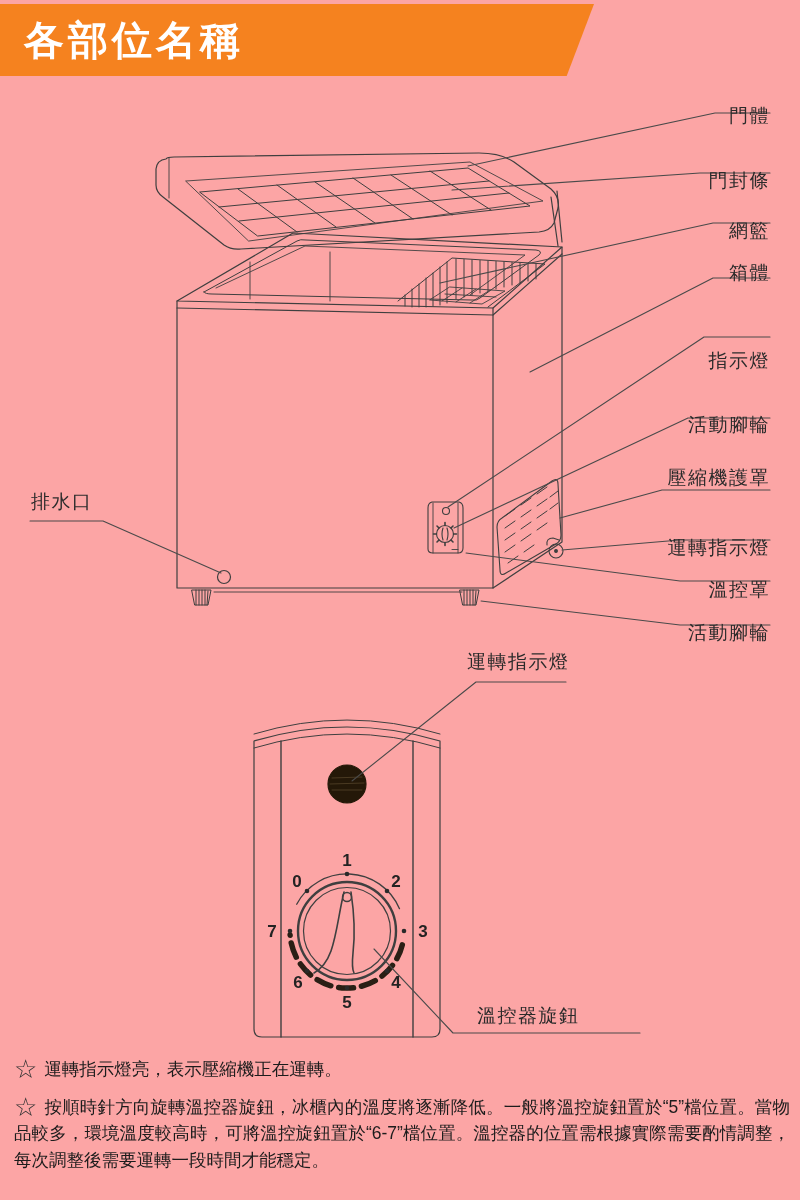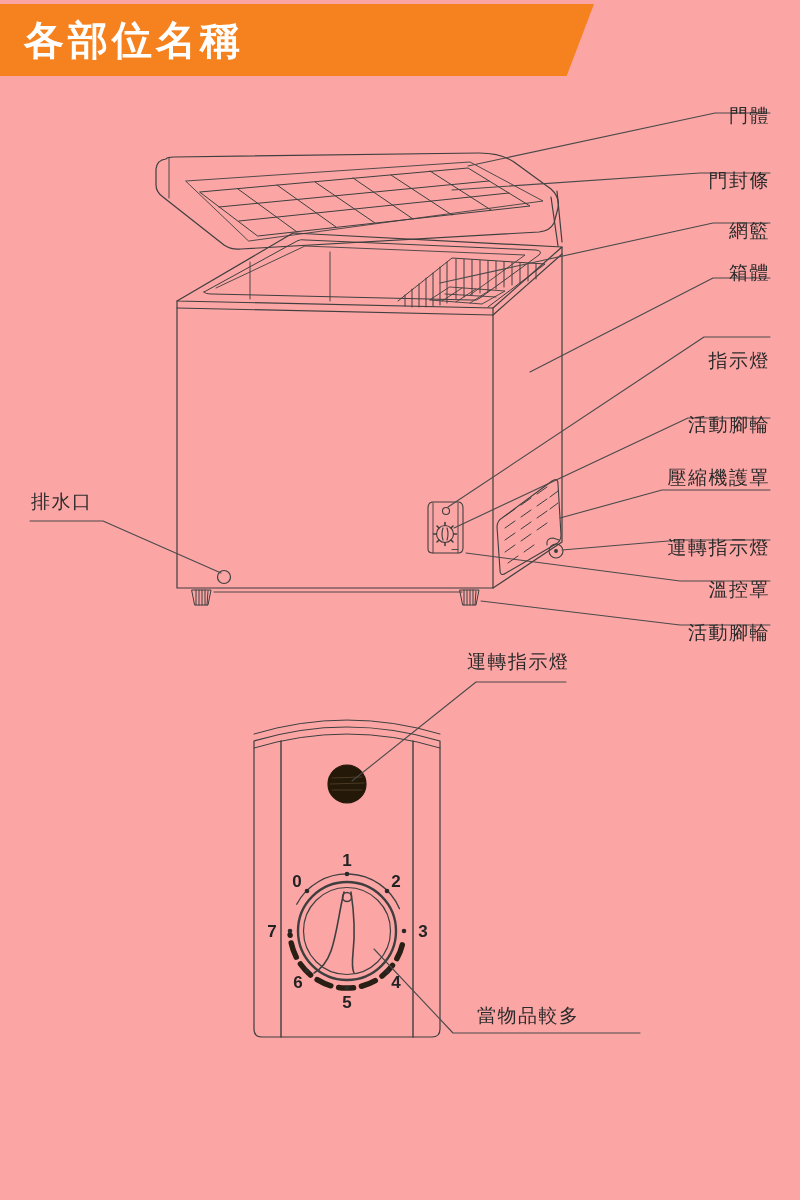--- a/index.html
+++ b/index.html
@@ -172,16 +172,20 @@
   <div class="lbl lr" style="top:327px">指示燈</div>
   <div class="lbl lr" style="top:391px">活動腳輪</div>
   <div class="lbl lr" style="top:444px">壓縮機護罩</div>
   <div class="lbl lr" style="top:514px">運轉指示燈</div>
   <div class="lbl lr" style="top:556px">溫控罩</div>
   <div class="lbl lr" style="top:599px">活動腳輪</div>
 
   <div class="lbl" style="left:31px;top:489px">排水口</div>
 
   <div class="lbl" style="left:467px;top:649px">運轉指示燈</div>
-  <div class="lbl" style="left:477px;top:1003px">當物品較多</div>
+  <div class="lbl" style="left:477px;top:1003px">溫控器旋鈕</div>
 
+  <div class="notes">
+    <p><span class="star">☆</span><span>運轉指示燈亮，表示壓縮機正在運轉。</span></p>
+    <p><span class="star">☆</span><span>按順時針方向旋轉溫控器旋鈕，冰櫃內的溫度將逐漸降低。一般將溫控旋鈕置於“5”檔位置。當物品較多，環境溫度較高時，可將溫控旋鈕置於“6-7”檔位置。溫控器的位置需根據實際需要酌情調整，每次調整後需要運轉一段時間才能穩定。</span></p>
+  </div>
 
 </div>
 
 </body></html>

